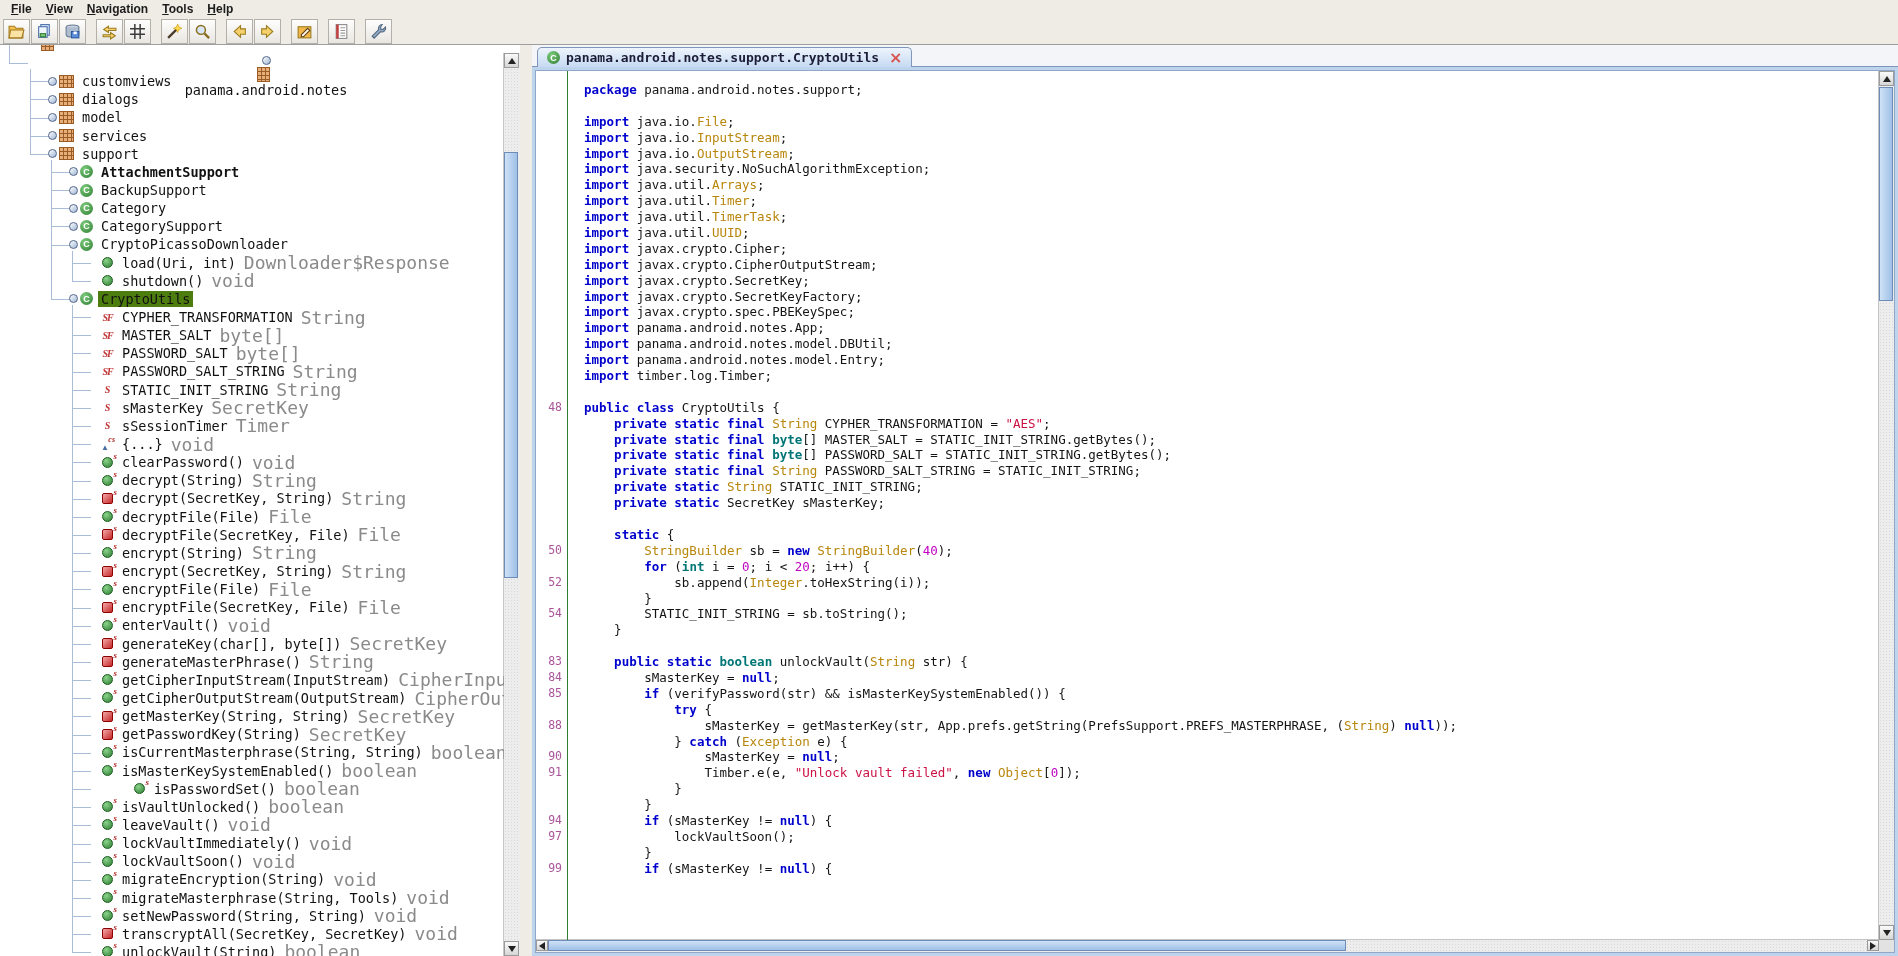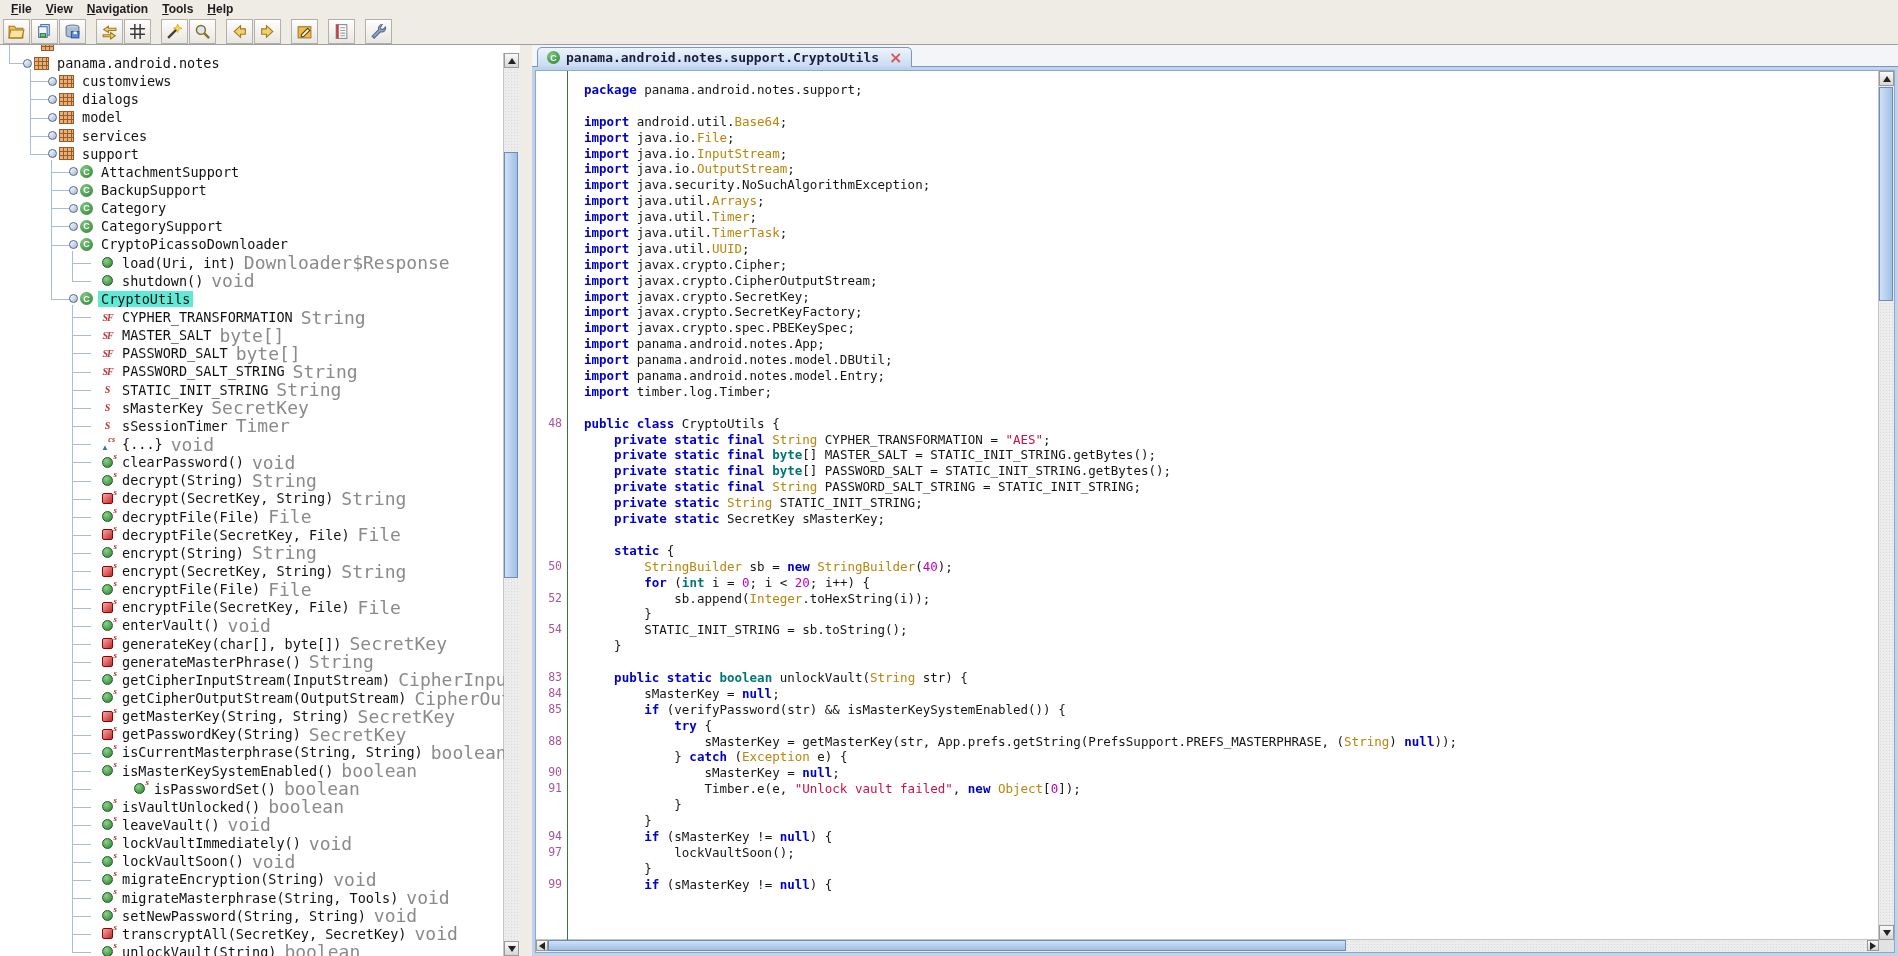--- a/index.html
+++ b/index.html
@@ -17,21 +17,21 @@
   .tb-btn{width:25px;height:23px;border:1px solid #B3B0AA;background:linear-gradient(#FEFEFD,#E8E6E1);display:flex;align-items:center;justify-content:center;margin-right:1px}
   .tb-btn svg{width:17px;height:17px}
 
   
   #treepanel{position:absolute;left:0;top:45px;width:520px;bottom:0;background:#fff;overflow:hidden}
   #tree{position:absolute;left:0;top:0;right:16px;bottom:0;overflow:hidden;padding-top:9px}
   .trow{height:18.15px;display:flex;align-items:center;white-space:nowrap;position:relative;z-index:2}
   .slot{flex:0 0 13px;width:13px;display:flex;align-items:center;justify-content:center}
   .knob{width:7px;height:7px;border-radius:50%;border:1px solid #51658A;background:linear-gradient(135deg,#ffffff,#9FB6D4)}
   .tname{font-family:"DejaVu Sans Mono",monospace;font-size:13.5px;color:#111;padding:0 3px}
-  .tname.sel{background:#5eead4}
+  .tname.sel{background:#4d7c0f}
   .tsuffix{font-family:"DejaVu Sans Mono",monospace;font-size:18px;color:#8a8a8a;margin-left:5px}
   .vg{position:absolute;width:1px;background:#A9BDD9;z-index:1}
   .hg{position:absolute;height:1px;background:#A9BDD9;z-index:1}
 
   
   .ticon{flex:0 0 13px;width:13px;height:13px;margin-right:5px;position:relative;display:flex;align-items:center;justify-content:center}
   .i-pkg{background:#E7B07A;border:1px solid #9A5B25;background-image:linear-gradient(#9A5B25 1px,transparent 1px),linear-gradient(90deg,#9A5B25 1px,transparent 1px);background-size:4px 4px;background-position:-1px -1px;width:11px;height:11px}
   .i-cls{width:13px;height:13px;border-radius:50%;background:radial-gradient(circle at 35% 30%,#7CCB7C,#2E7D32);color:#fff;font:bold 9px "Liberation Sans",sans-serif;display:flex;align-items:center;justify-content:center}
   .i-cls::after{content:"C"}
   .i-m::after{content:"";width:9px;height:9px;border-radius:50%;background:radial-gradient(circle at 35% 30%,#8BD48B,#2E7D32);border:1px solid #1B5E20;display:block}
@@ -258,21 +258,21 @@
         <div class="hg" style="left: 72px; top: 762.225px; width: 19px;"></div>
         <div class="hg" style="left: 72px; top: 780.375px; width: 19px;"></div>
         <div class="hg" style="left: 72px; top: 798.525px; width: 19px;"></div>
         <div class="hg" style="left: 72px; top: 816.675px; width: 19px;"></div>
         <div class="hg" style="left: 72px; top: 834.825px; width: 19px;"></div>
         <div class="hg" style="left: 72px; top: 852.975px; width: 19px;"></div>
         <div class="hg" style="left: 72px; top: 871.125px; width: 19px;"></div>
         <div class="hg" style="left: 72px; top: 889.275px; width: 19px;"></div>
         <div class="hg" style="left: 72px; top: 907.425px; width: 19px;"></div>
         <span class="ticon i-pkg" style="position: absolute; left: 41px; top: -7px;"></span>
-        <div class="trow" style="padding-left: 21px;">
+        <div class="trow" style="padding-left: 28px; flex-direction: column;">
           <span class="slot">
             <span class="knob"></span>
           </span>
           <span class="ticon i-pkg"></span>
           <span class="tname">panama.android.notes</span>
         </div>
         <div class="trow" style="padding-left: 46px;">
           <span class="slot">
             <span class="knob"></span>
           </span>
@@ -300,21 +300,21 @@
           <span class="ticon i-pkg"></span>
           <span class="tname">services</span>
         </div>
         <div class="trow" style="padding-left: 46px;">
           <span class="slot">
             <span class="knob"></span>
           </span>
           <span class="ticon i-pkg"></span>
           <span class="tname">support</span>
         </div>
-        <div class="trow" style="padding-left: 67px;">
+        <div class="trow" style="padding-left: 67px; font-weight: bold;">
           <span class="slot">
             <span class="knob"></span>
           </span>
           <span class="ticon i-cls"></span>
           <span class="tname">AttachmentSupport</span>
         </div>
         <div class="trow" style="padding-left: 67px;">
           <span class="slot">
             <span class="knob"></span>
           </span>
@@ -599,21 +599,20 @@
         <span class="tab-close">×</span>
       </div>
     </div>
     <div id="tabline"></div>
     <div id="codewrap">
       <div id="codeinner">
         <div id="gline"></div>
         <div id="code">
             <div class="cl"><span class="ln"></span><span class="ct"><span class="k">package</span><span class="d"> panama.android.notes.support;</span></span></div>
             <div class="cl"><span class="ln"></span><span class="ct"></span></div>
-            <div class="cl"><span class="ln"></span><span class="ct"><span class="k">import</span><span class="d"> android.util.</span><span class="t">Base64</span><span class="d">;</span></span></div>
             <div class="cl"><span class="ln"></span><span class="ct"><span class="k">import</span><span class="d"> java.io.</span><span class="t">File</span><span class="d">;</span></span></div>
             <div class="cl"><span class="ln"></span><span class="ct"><span class="k">import</span><span class="d"> java.io.</span><span class="t">InputStream</span><span class="d">;</span></span></div>
             <div class="cl"><span class="ln"></span><span class="ct"><span class="k">import</span><span class="d"> java.io.</span><span class="t">OutputStream</span><span class="d">;</span></span></div>
             <div class="cl"><span class="ln"></span><span class="ct"><span class="k">import</span><span class="d"> java.security.NoSuchAlgorithmException;</span></span></div>
             <div class="cl"><span class="ln"></span><span class="ct"><span class="k">import</span><span class="d"> java.util.</span><span class="t">Arrays</span><span class="d">;</span></span></div>
             <div class="cl"><span class="ln"></span><span class="ct"><span class="k">import</span><span class="d"> java.util.</span><span class="t">Timer</span><span class="d">;</span></span></div>
             <div class="cl"><span class="ln"></span><span class="ct"><span class="k">import</span><span class="d"> java.util.</span><span class="t">TimerTask</span><span class="d">;</span></span></div>
             <div class="cl"><span class="ln"></span><span class="ct"><span class="k">import</span><span class="d"> java.util.</span><span class="t">UUID</span><span class="d">;</span></span></div>
             <div class="cl"><span class="ln"></span><span class="ct"><span class="k">import</span><span class="d"> javax.crypto.Cipher;</span></span></div>
             <div class="cl"><span class="ln"></span><span class="ct"><span class="k">import</span><span class="d"> javax.crypto.CipherOutputStream;</span></span></div>

